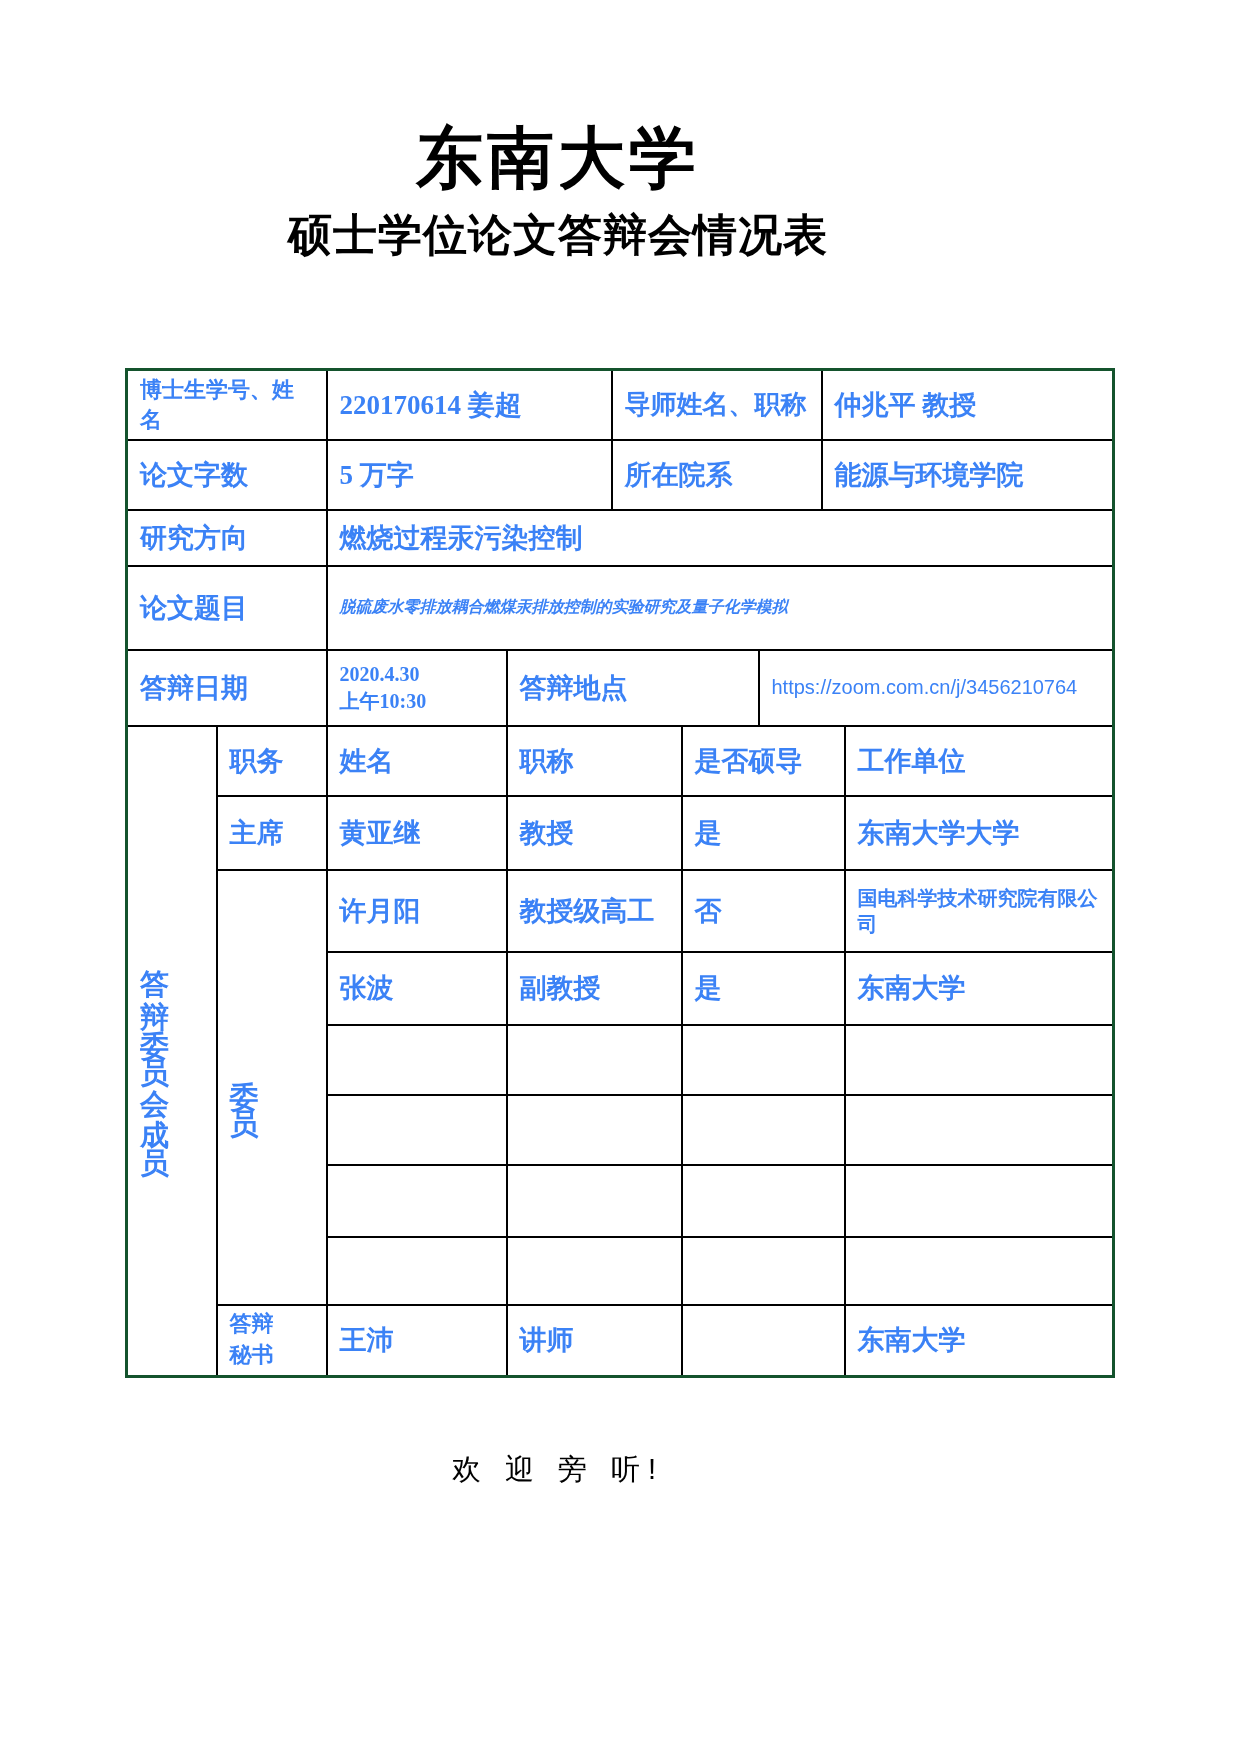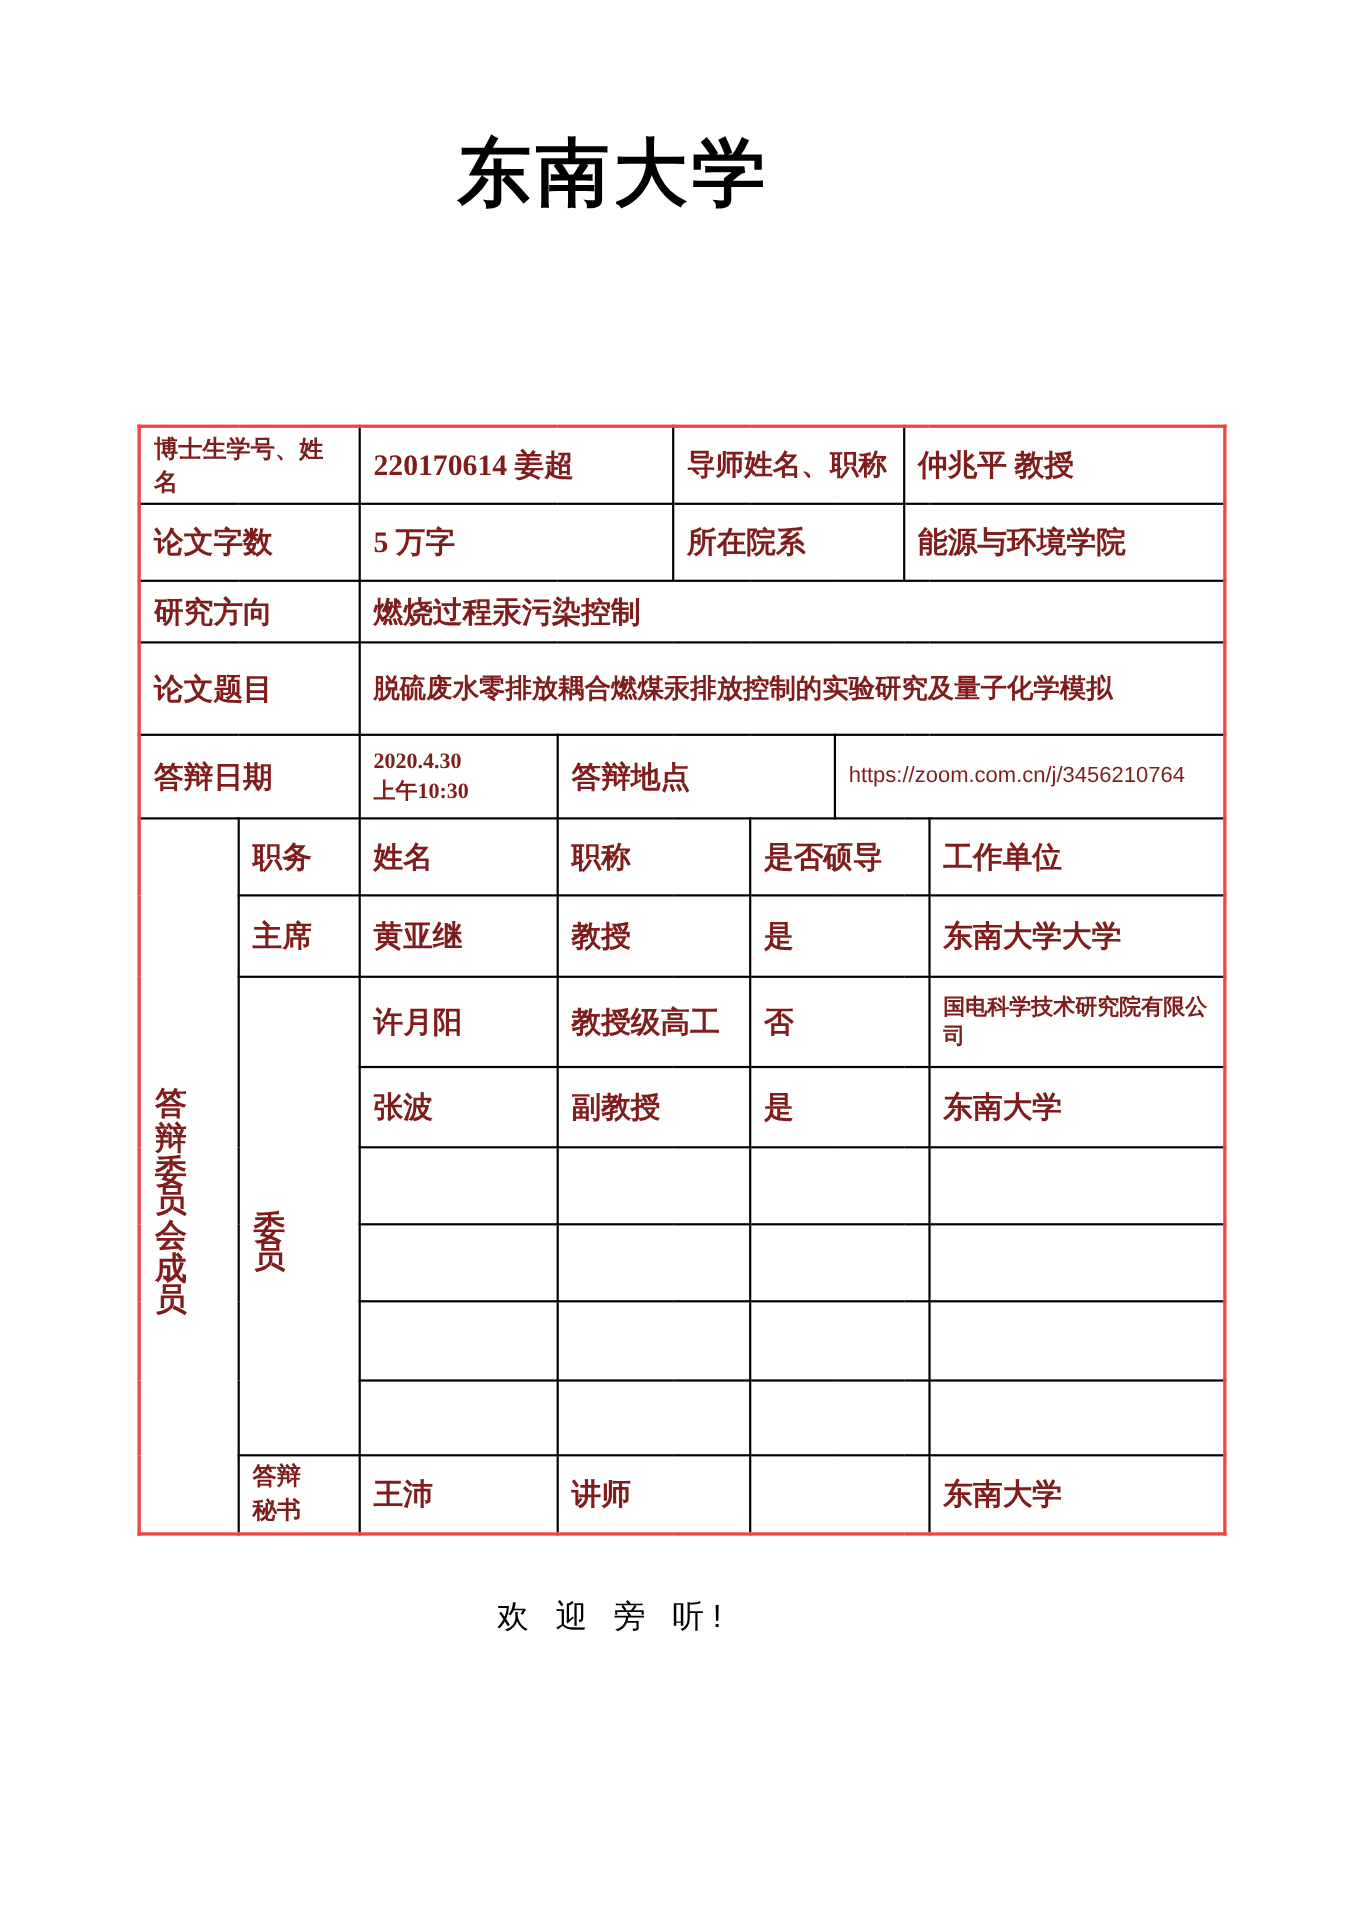--- a/index.html
+++ b/index.html
@@ -32,43 +32,44 @@
   .form-title {
     margin: 16px 0 0 0;
     font-size: 44px;
     font-weight: 700;
     letter-spacing: 1px;
     line-height: 1.1;
   }
   table.form {
     position: absolute;
     left: 125px;
-    top: 386px;
+    top: 368px;
     width: 987px;
     border-collapse: collapse;
     table-layout: fixed;
-    border: 3px solid #ef4444;
+    border: 3px solid #14532d;
     font-size: 27px;
     font-weight: 600;
-    color: #7f1d1d;
+    color: #3b82f6;
   }
   table.form td {
     border: 2px solid #000;
     vertical-align: middle;
     text-align: left;
     padding: 2px 12px;
     overflow: hidden;
   }
   td.t-center { text-align: center; padding: 2px 4px; }
   td.small-label { font-size: 22px; letter-spacing: 0px; padding-right: 4px; }
   td.mid-label { font-size: 26px; }
   td.thesis-value {
     vertical-align: bottom;
-    font-size: 24px;
+    font-size: 16px;
     padding-bottom: 14px;
+    font-style: italic;
   }
   td.date-cell {
     font-size: 20px;
     line-height: 1.35;
     padding-left: 12px;
   }
   td.url-cell {
     font-family: "Liberation Sans", "DejaVu Sans", sans-serif;
     font-size: 20px;
     font-weight: 400;
@@ -101,20 +102,21 @@
     font-size: 29px;
     font-weight: 500;
     letter-spacing: 8px;
   }
 </style>
 </head>
 <body>
 
 <div class="titles">
   <h1 class="university-title">东南大学</h1>
+  <h2 class="form-title">硕士学位论文答辩会情况表</h2>
 </div>
 
 <table class="form">
   <colgroup>
     <col style="width:90px">
       <col style="width:110px">
       <col style="width:180px">
     <col style="width:105px">
       <col style="width:70px">
       <col style="width:77px">

